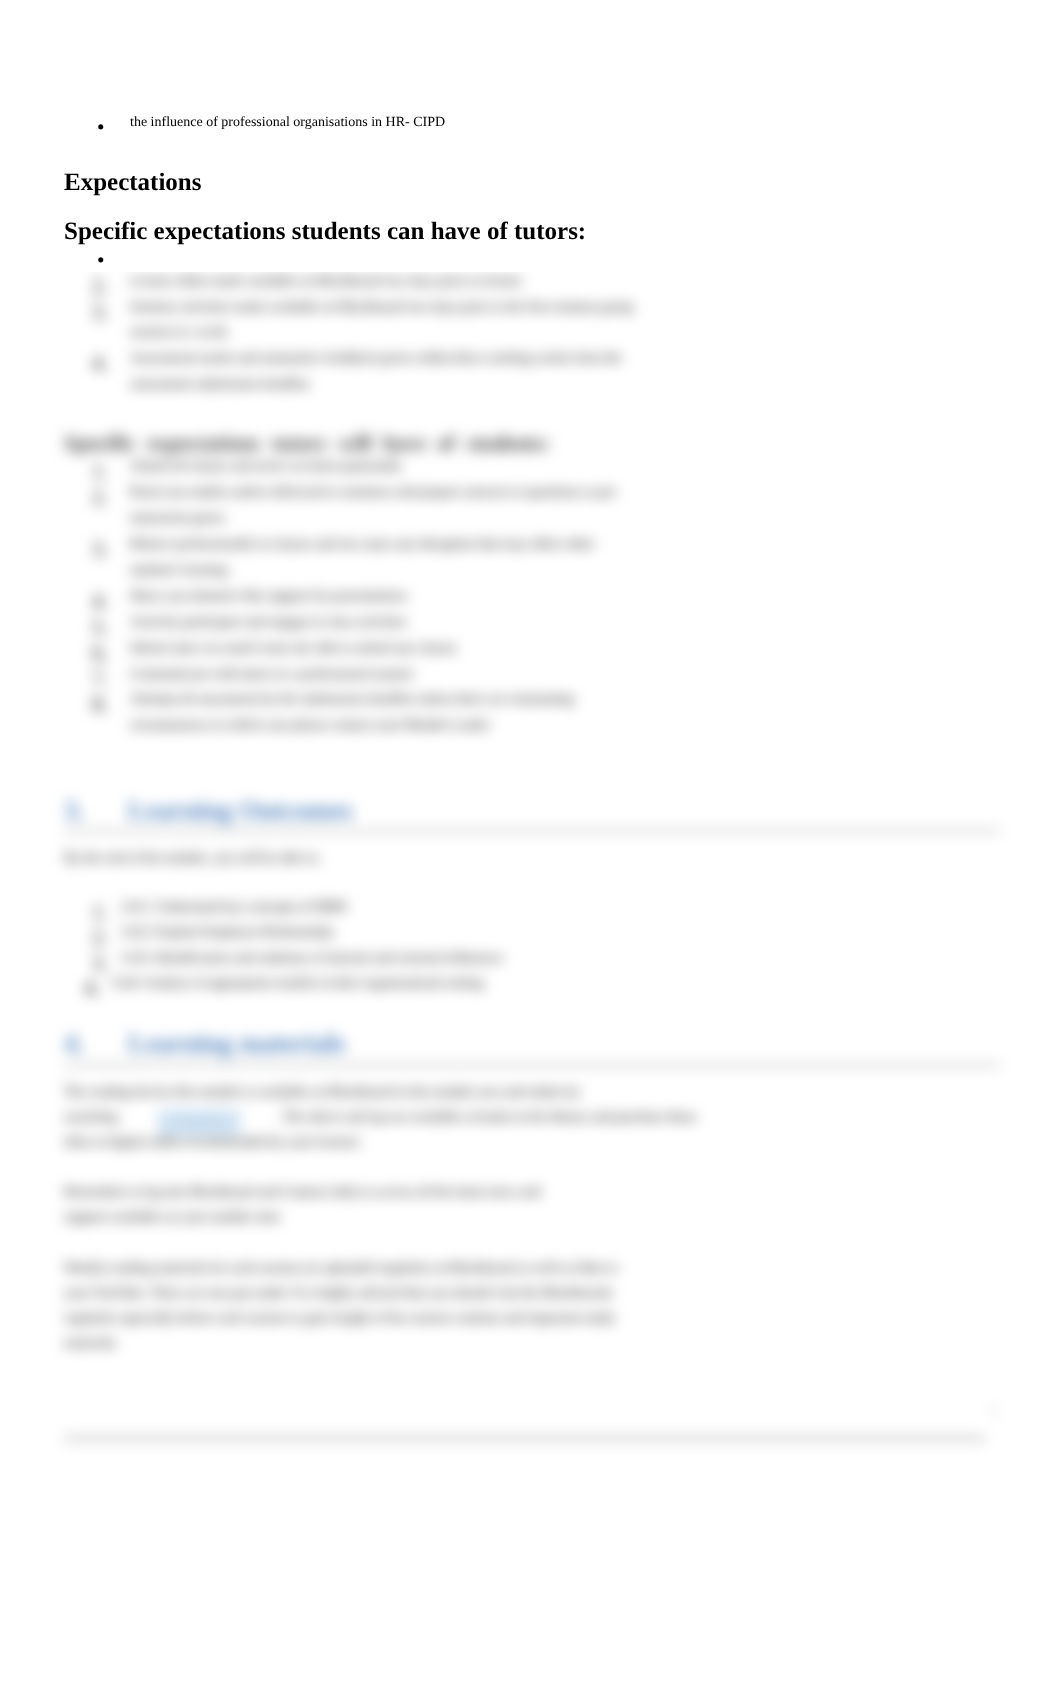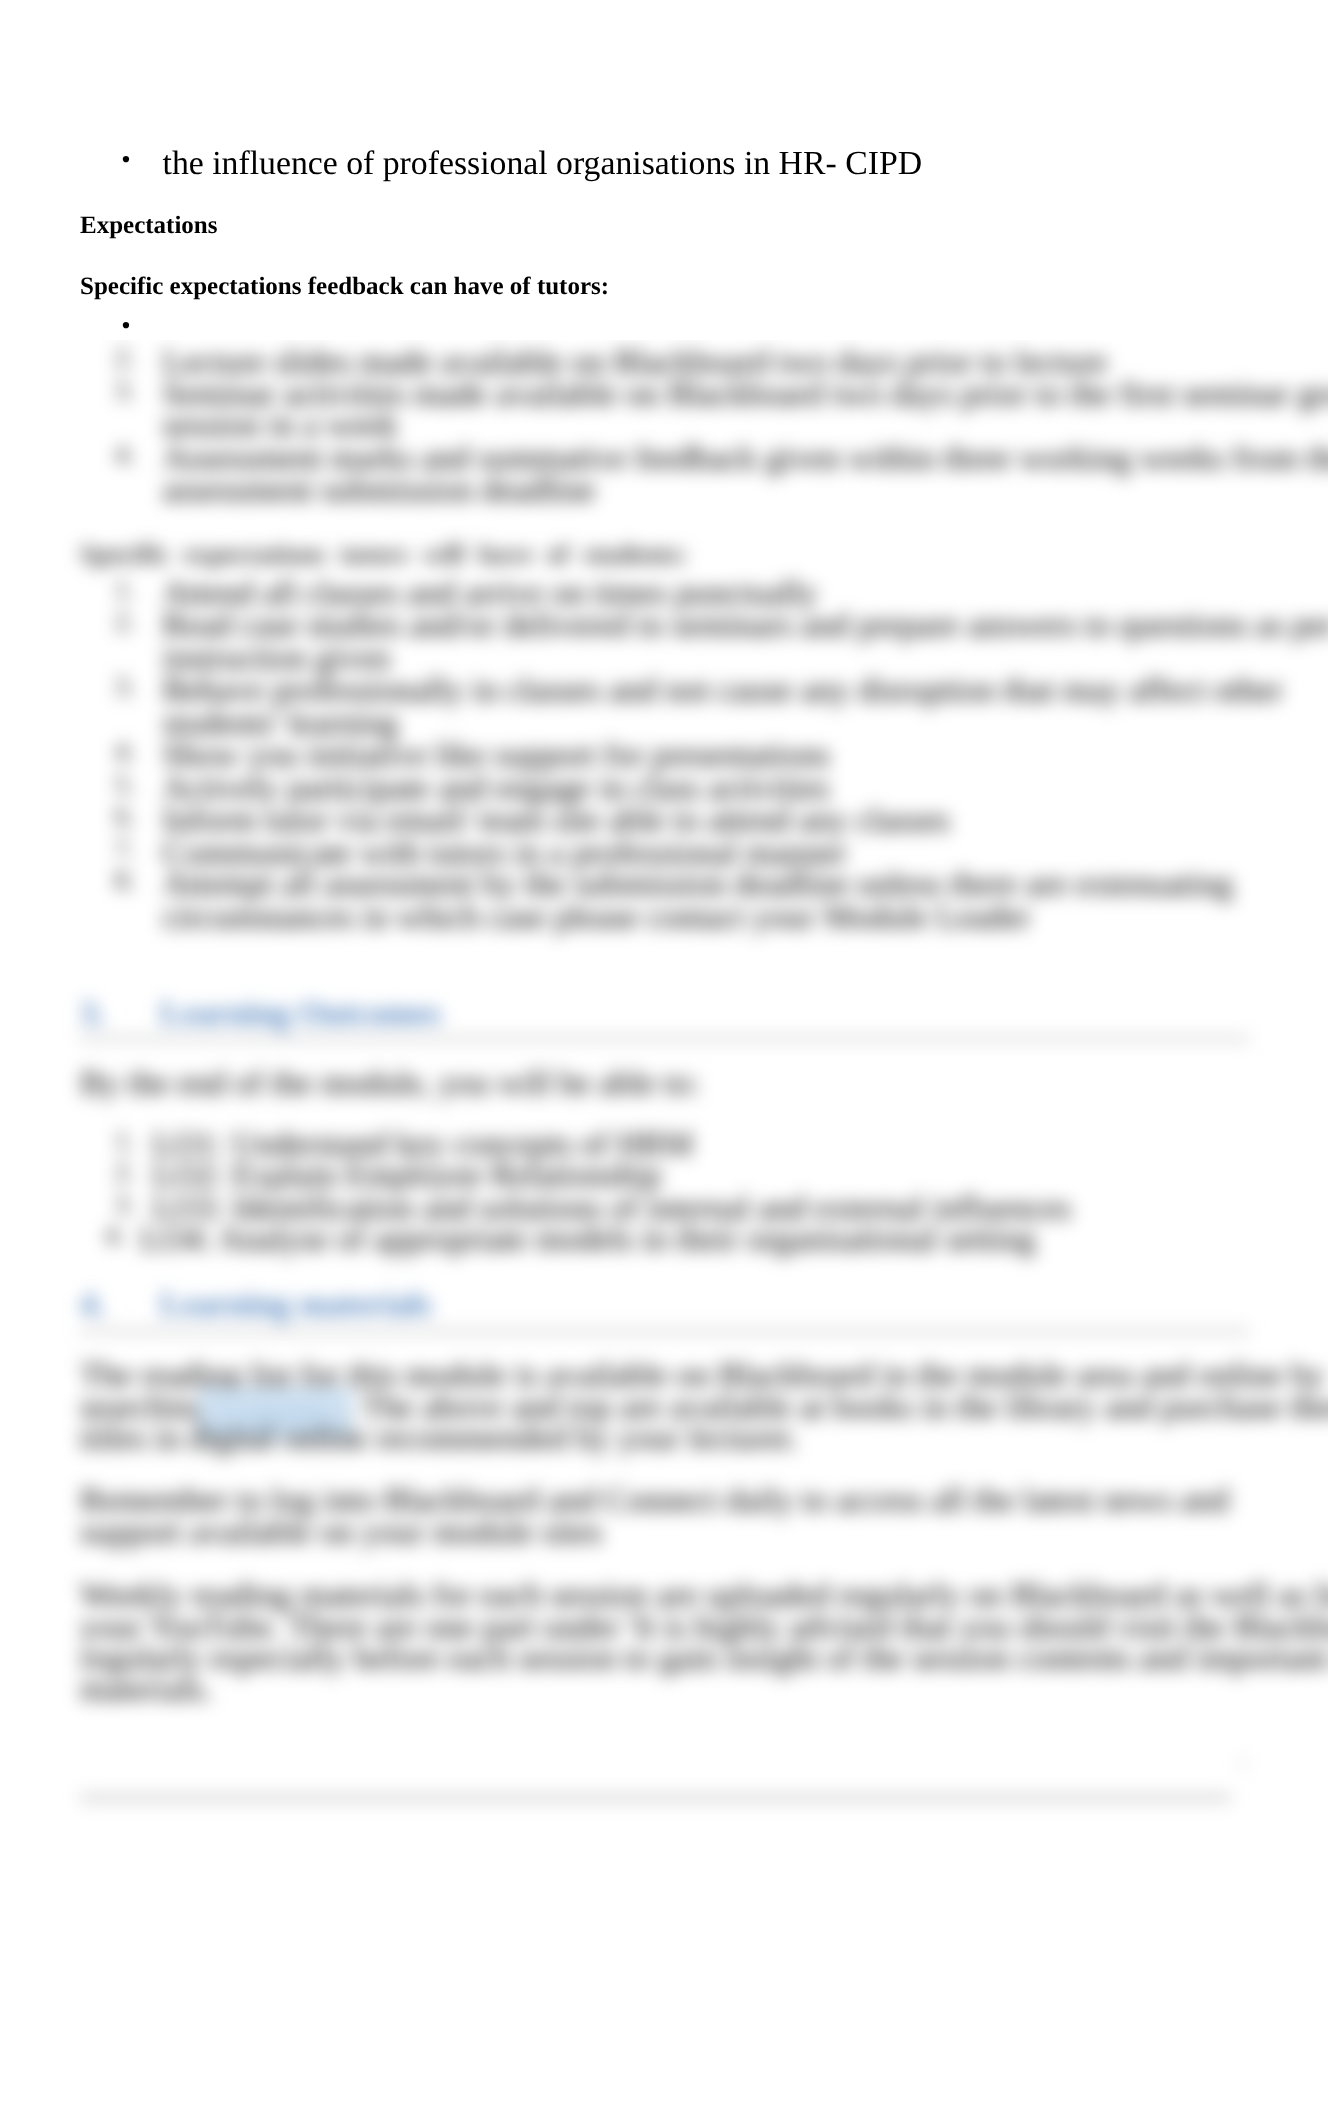--- a/index.html
+++ b/index.html
@@ -6,40 +6,40 @@
   body{width:1062px;height:1684px;overflow:hidden;
        font-family:"Liberation Serif",serif;color:#000;
        -webkit-font-smoothing:antialiased;text-rendering:geometricPrecision;}
   .page{position:relative;width:1062px;height:1684px;background:#fff;overflow:hidden;}
 
   
   .band{position:absolute;left:0;width:1062px;overflow:hidden;}
   .band > .inner{position:absolute;left:0;top:0;width:1062px;height:1684px;transform:translateZ(0);}
   .blurred > .inner{filter:blur(7px);}
 
-  .row{position:absolute;white-space:nowrap;font-size:27px;}
+  .row{position:absolute;white-space:nowrap;font-size:14px;}
   .bullet{position:absolute;font-size:21.5px;}
   .marker{position:absolute;font-size:21.5px;width:30px;text-align:right;}
-  .hd{position:absolute;white-space:nowrap;font-size:20px;font-weight:bold;}
+  .hd{position:absolute;white-space:nowrap;font-size:25px;font-weight:bold;}
   .hd2{position:absolute;white-space:nowrap;font-size:21.5px;font-weight:bold;word-spacing:6px;color:#3a3a3a;}
   .sechd{position:absolute;white-space:nowrap;font-size:26.5px;font-weight:bold;color:#4f81bd;}
   .rule{position:absolute;height:1.5px;background:#a6a6a6;}
   .hl{background:#cfe2f3;color:#a8c6e0;padding:4px 18px 6px 18px;}
 </style>
 </head>
 <body>
 
 <div class="page">
 
   <div class="band" style="top:0;height:272px;">
     <div class="inner">
       <span class="bullet" style="left:97px;top:115px;">•</span>
       <span class="row" style="left:130px;top:115px;">the influence of professional organisations in HR- CIPD</span>
       <span class="hd" style="left:64px;top:169px;">Expectations</span>
-      <span class="hd" style="left:64px;top:218px;">Specific expectations feedback can have of tutors:</span>
+      <span class="hd" style="left:64px;top:218px;">Specific expectations students can have of tutors:</span>
       <span class="bullet" style="left:97px;top:248px;">•</span>
     </div>
   </div>
 
   <div class="band blurred" style="top:272px;height:1412px;">
     <div class="inner" style="top:-272px;">
 
       <span class="marker" style="left:78px;top:274px;">2.</span>
       <span class="row" style="left:130px;top:274px;">Lecture slides made available on Blackboard two days prior to lecture</span>
 

